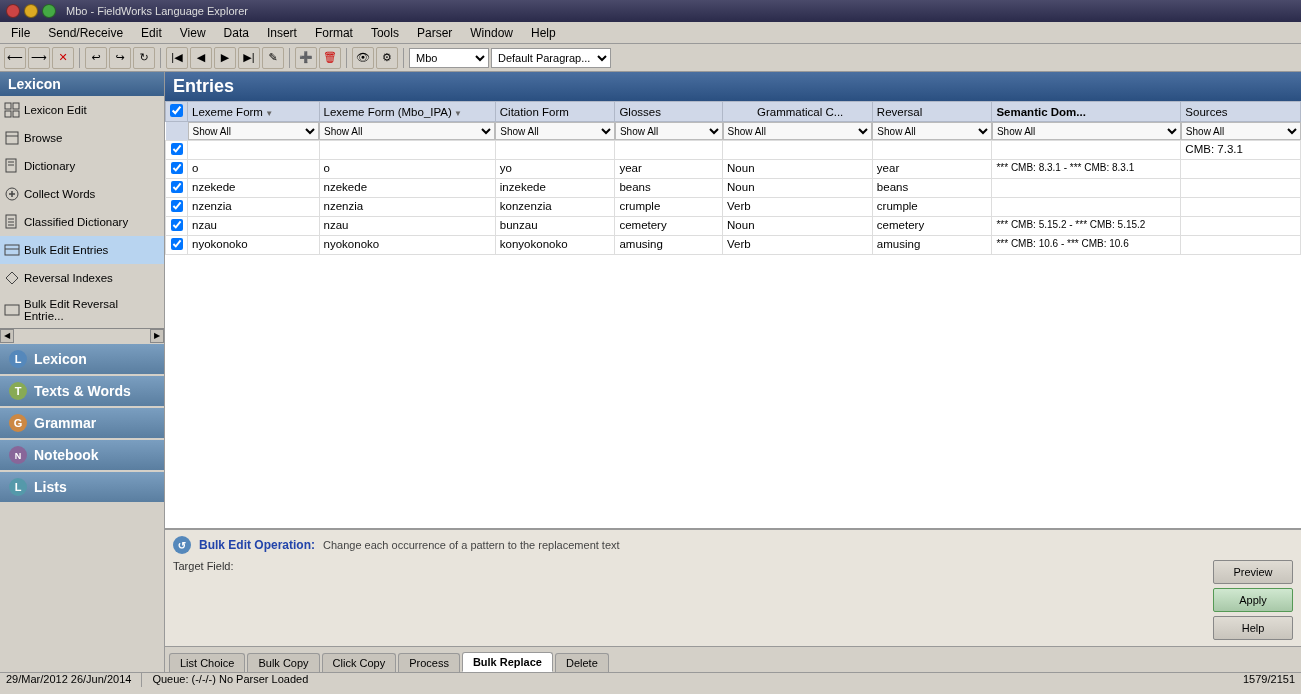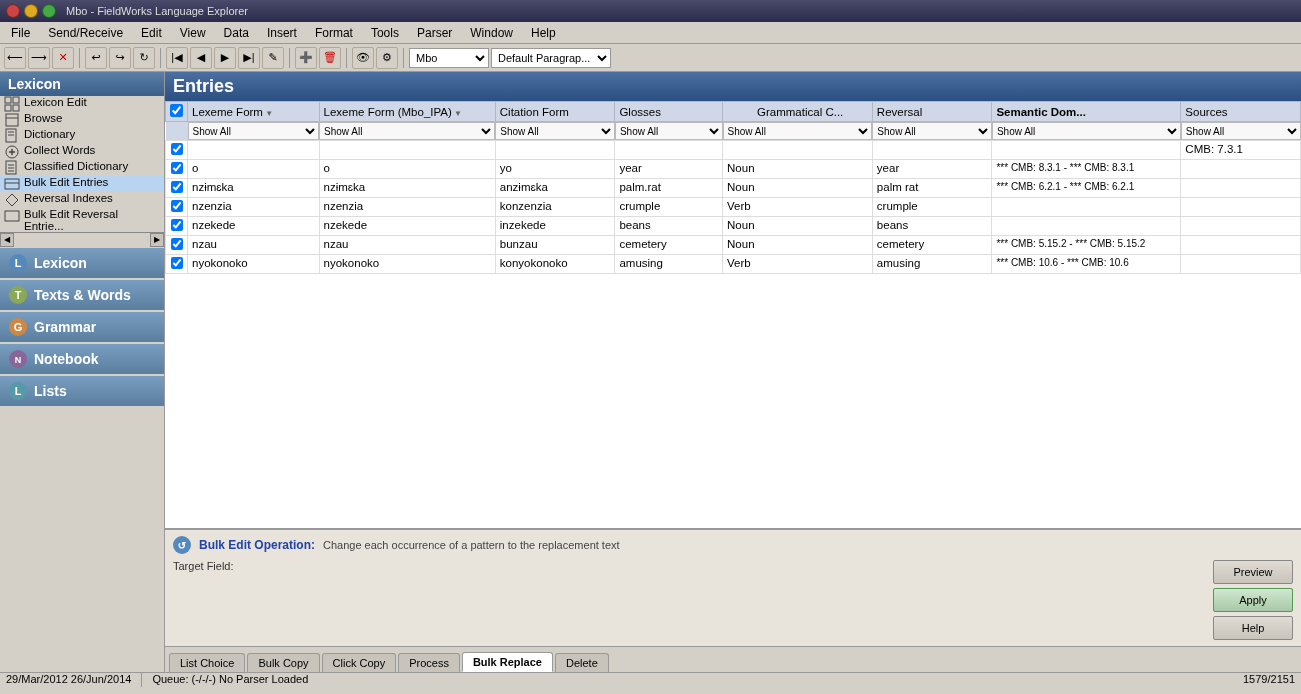--- a/index.html
+++ b/index.html
@@ -77,21 +77,22 @@
     }
     .sidebar-header {
       background: linear-gradient(to bottom, #5b7fa6, #3a5f8a);
       color: #fff;
       font-size: 14px;
       font-weight: bold;
       padding: 4px 8px;
     }
     .sidebar-item {
       display: flex;
-      padding: 0 4px;
+      align-items: center;
+      padding: 6px 4px;
       cursor: pointer;
       font-size: 11.5px;
       gap: 4px;
     }
     .sidebar-item.active { background: #b8d4f0; }
     .sidebar-icon { width: 16px; height: 16px; flex-shrink: 0; }
 
     
     .sidebar-section {
       background: linear-gradient(to bottom, #7a9ec0, #5a7ea0);
@@ -527,53 +528,42 @@
       <td>o</td>
       <td>yo</td>
       <td>year</td>
       <td>Noun</td>
       <td>year</td>
       <td style="font-size:10px;">*** CMB: 8.3.1 - *** CMB: 8.3.1</td>
       <td></td>
     </tr>
             <tr>
       <td class="cb-col"><input type="checkbox" checked="" class="row-checkbox" style=""></td>
-      <td>nzɨmɛka</td>
-      <td>nzɨmɛka</td>
-      <td>anzɨmɛka</td>
-      <td>palm.rat</td>
+      <td>nzekede</td>
+      <td>nzekede</td>
+      <td>inzekede</td>
+      <td>beans</td>
       <td>Noun</td>
-      <td>palm rat</td>
-      <td style="font-size:10px;">*** CMB: 6.2.1 - *** CMB: 6.2.1</td>
+      <td>beans</td>
+      <td style="font-size:10px;"></td>
       <td></td>
     </tr>
             <tr>
       <td class="cb-col"><input type="checkbox" checked="" class="row-checkbox" style=""></td>
       <td>nzenzia</td>
       <td>nzenzia</td>
       <td>konzenzia</td>
       <td>crumple</td>
       <td>Verb</td>
       <td>crumple</td>
       <td style="font-size:10px;"></td>
       <td></td>
     </tr>
             <tr>
       <td class="cb-col"><input type="checkbox" checked="" class="row-checkbox" style=""></td>
-      <td>nzekede</td>
-      <td>nzekede</td>
-      <td>inzekede</td>
-      <td>beans</td>
-      <td>Noun</td>
-      <td>beans</td>
-      <td style="font-size:10px;"></td>
-      <td></td>
-    </tr>
-            <tr>
-      <td class="cb-col"><input type="checkbox" checked="" class="row-checkbox" style=""></td>
       <td>nzau</td>
       <td>nzau</td>
       <td>bunzau</td>
       <td>cemetery</td>
       <td>Noun</td>
       <td>cemetery</td>
       <td style="font-size:10px;">*** CMB: 5.15.2 - *** CMB: 5.15.2</td>
       <td></td>
     </tr>
             <tr>

